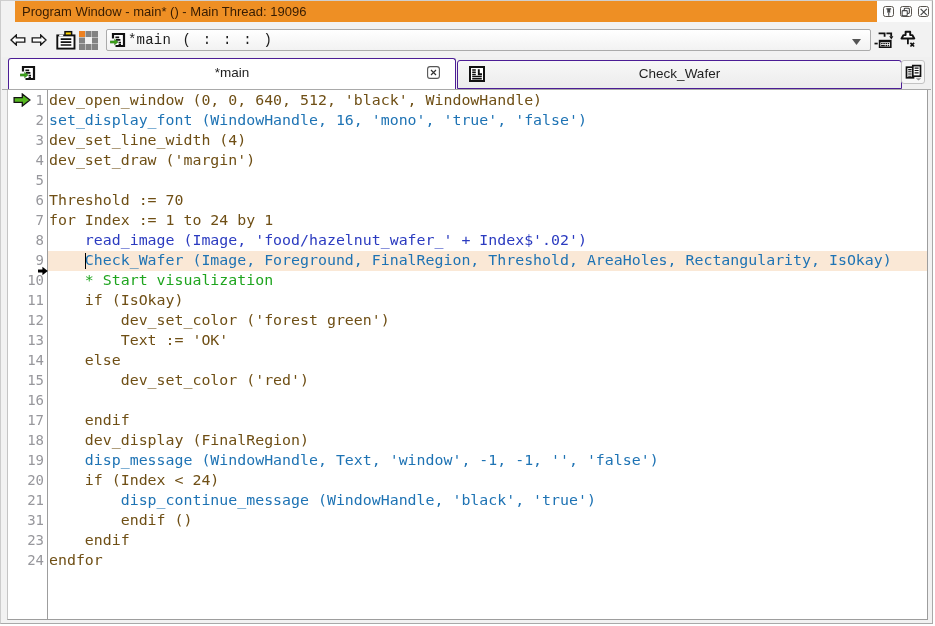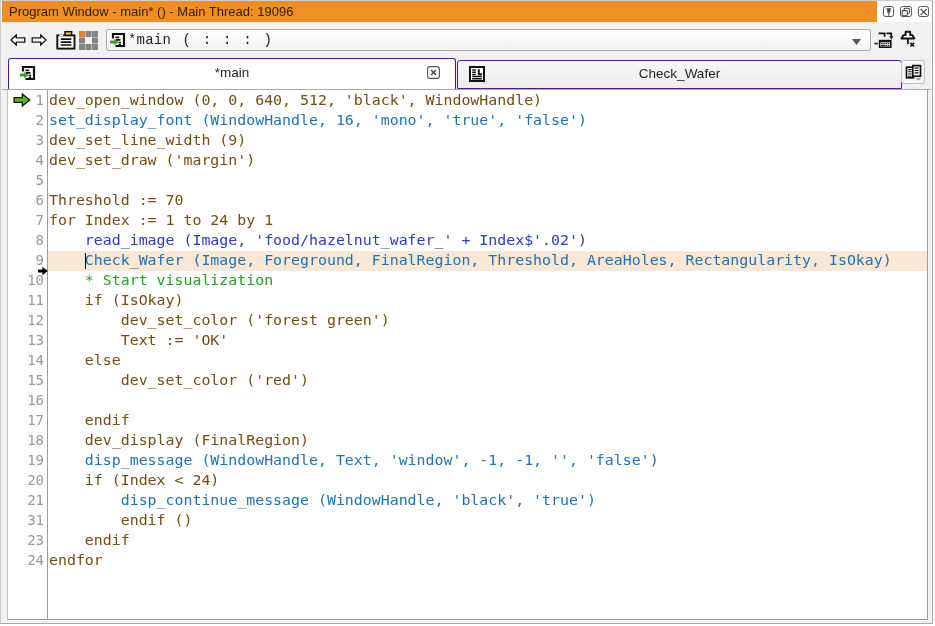--- a/index.html
+++ b/index.html
@@ -2,21 +2,21 @@
 <html style="--accent: #EE8F24; --kw: #6F4F15; --proc: #1E73B4; --op: #2B3BC0; --comment: #1FA51F; --linenum: #97979c; --current-bg: #FAE8D6;"><head>
 <meta charset="utf-8">
 <style>
   * { margin:0; padding:0; box-sizing:border-box; }
   html,body { width:935px; height:626px; overflow:hidden; background:#fff;
     font-family:"Liberation Sans", sans-serif; }
   .window { position:absolute; left:0; top:0; width:933px; height:624px;
     border:1px solid #a9a9a9; border-top-color:#cfcfcf; border-left-color:#cccccc;
     background:#f2f2f2; }
   
-  .titlebar { position:absolute; left:1px; top:0; width:877px; height:21px;
+  .titlebar { position:absolute; left:14px; top:0; width:877px; height:21px;
     background:var(--accent); display:flex; align-items:center; }
   .titlebar .title { padding-left:7px; font-size:13px; color:#361c02; white-space:nowrap; }
   .titlectrls { position:absolute; right:1px; top:0; width:54px; height:21px;
     background:#fdfdfd; display:flex; align-items:center; justify-content:flex-end; gap:6px;
     padding-right:2px; }
   .tbtn { width:11.5px; height:11.5px; border:1px solid #59544e; border-radius:2.5px;
     display:flex; align-items:center; justify-content:center; background:#fdfdfd; }
   .tbtn svg { display:block; }
   
   .toolbar { position:absolute; left:1px; top:21px; right:1px; height:35px;
@@ -189,21 +189,21 @@
       </svg>
     </span>
   </div>
 
   <div class="editor">
     <div class="gutter-sep"></div>
     <div class="code-rows">
 
     <div class="row" data-type="dev"><span class="ln">1</span><span class="code">dev_open_window (0, 0, 640, 512, 'black', WindowHandle)</span></div>
         <div class="row" data-type="proc"><span class="ln">2</span><span class="code">set_display_font (WindowHandle, 16, 'mono', 'true', 'false')</span></div>
-        <div class="row" data-type="dev"><span class="ln">3</span><span class="code">dev_set_line_width (9)</span></div>
+        <div class="row" data-type="dev"><span class="ln">3</span><span class="code">dev_set_line_width (4)</span></div>
         <div class="row" data-type="dev"><span class="ln">4</span><span class="code">dev_set_draw ('margin')</span></div>
         <div class="row" data-type="plain"><span class="ln">5</span><span class="code"></span></div>
         <div class="row" data-type="ctrl"><span class="ln">6</span><span class="code">Threshold := 70</span></div>
         <div class="row" data-type="ctrl"><span class="ln">7</span><span class="code">for Index := 1 to 24 by 1</span></div>
         <div class="row" data-type="op"><span class="ln">8</span><span class="code">    read_image (Image, 'food/hazelnut_wafer_' + Index$'.02')</span></div>
         <div class="row" data-type="proc" data-current="true"><span class="ln">9</span><span class="code">    Check_Wafer (Image, Foreground, FinalRegion, Threshold, AreaHoles, Rectangularity, IsOkay)</span></div>
         <div class="row" data-type="comment"><span class="ln">10</span><span class="code">    * Start visualization</span></div>
         <div class="row" data-type="ctrl"><span class="ln">11</span><span class="code">    if (IsOkay)</span></div>
         <div class="row" data-type="dev"><span class="ln">12</span><span class="code">        dev_set_color ('forest green')</span></div>
         <div class="row" data-type="ctrl"><span class="ln">13</span><span class="code">        Text := 'OK'</span></div>

